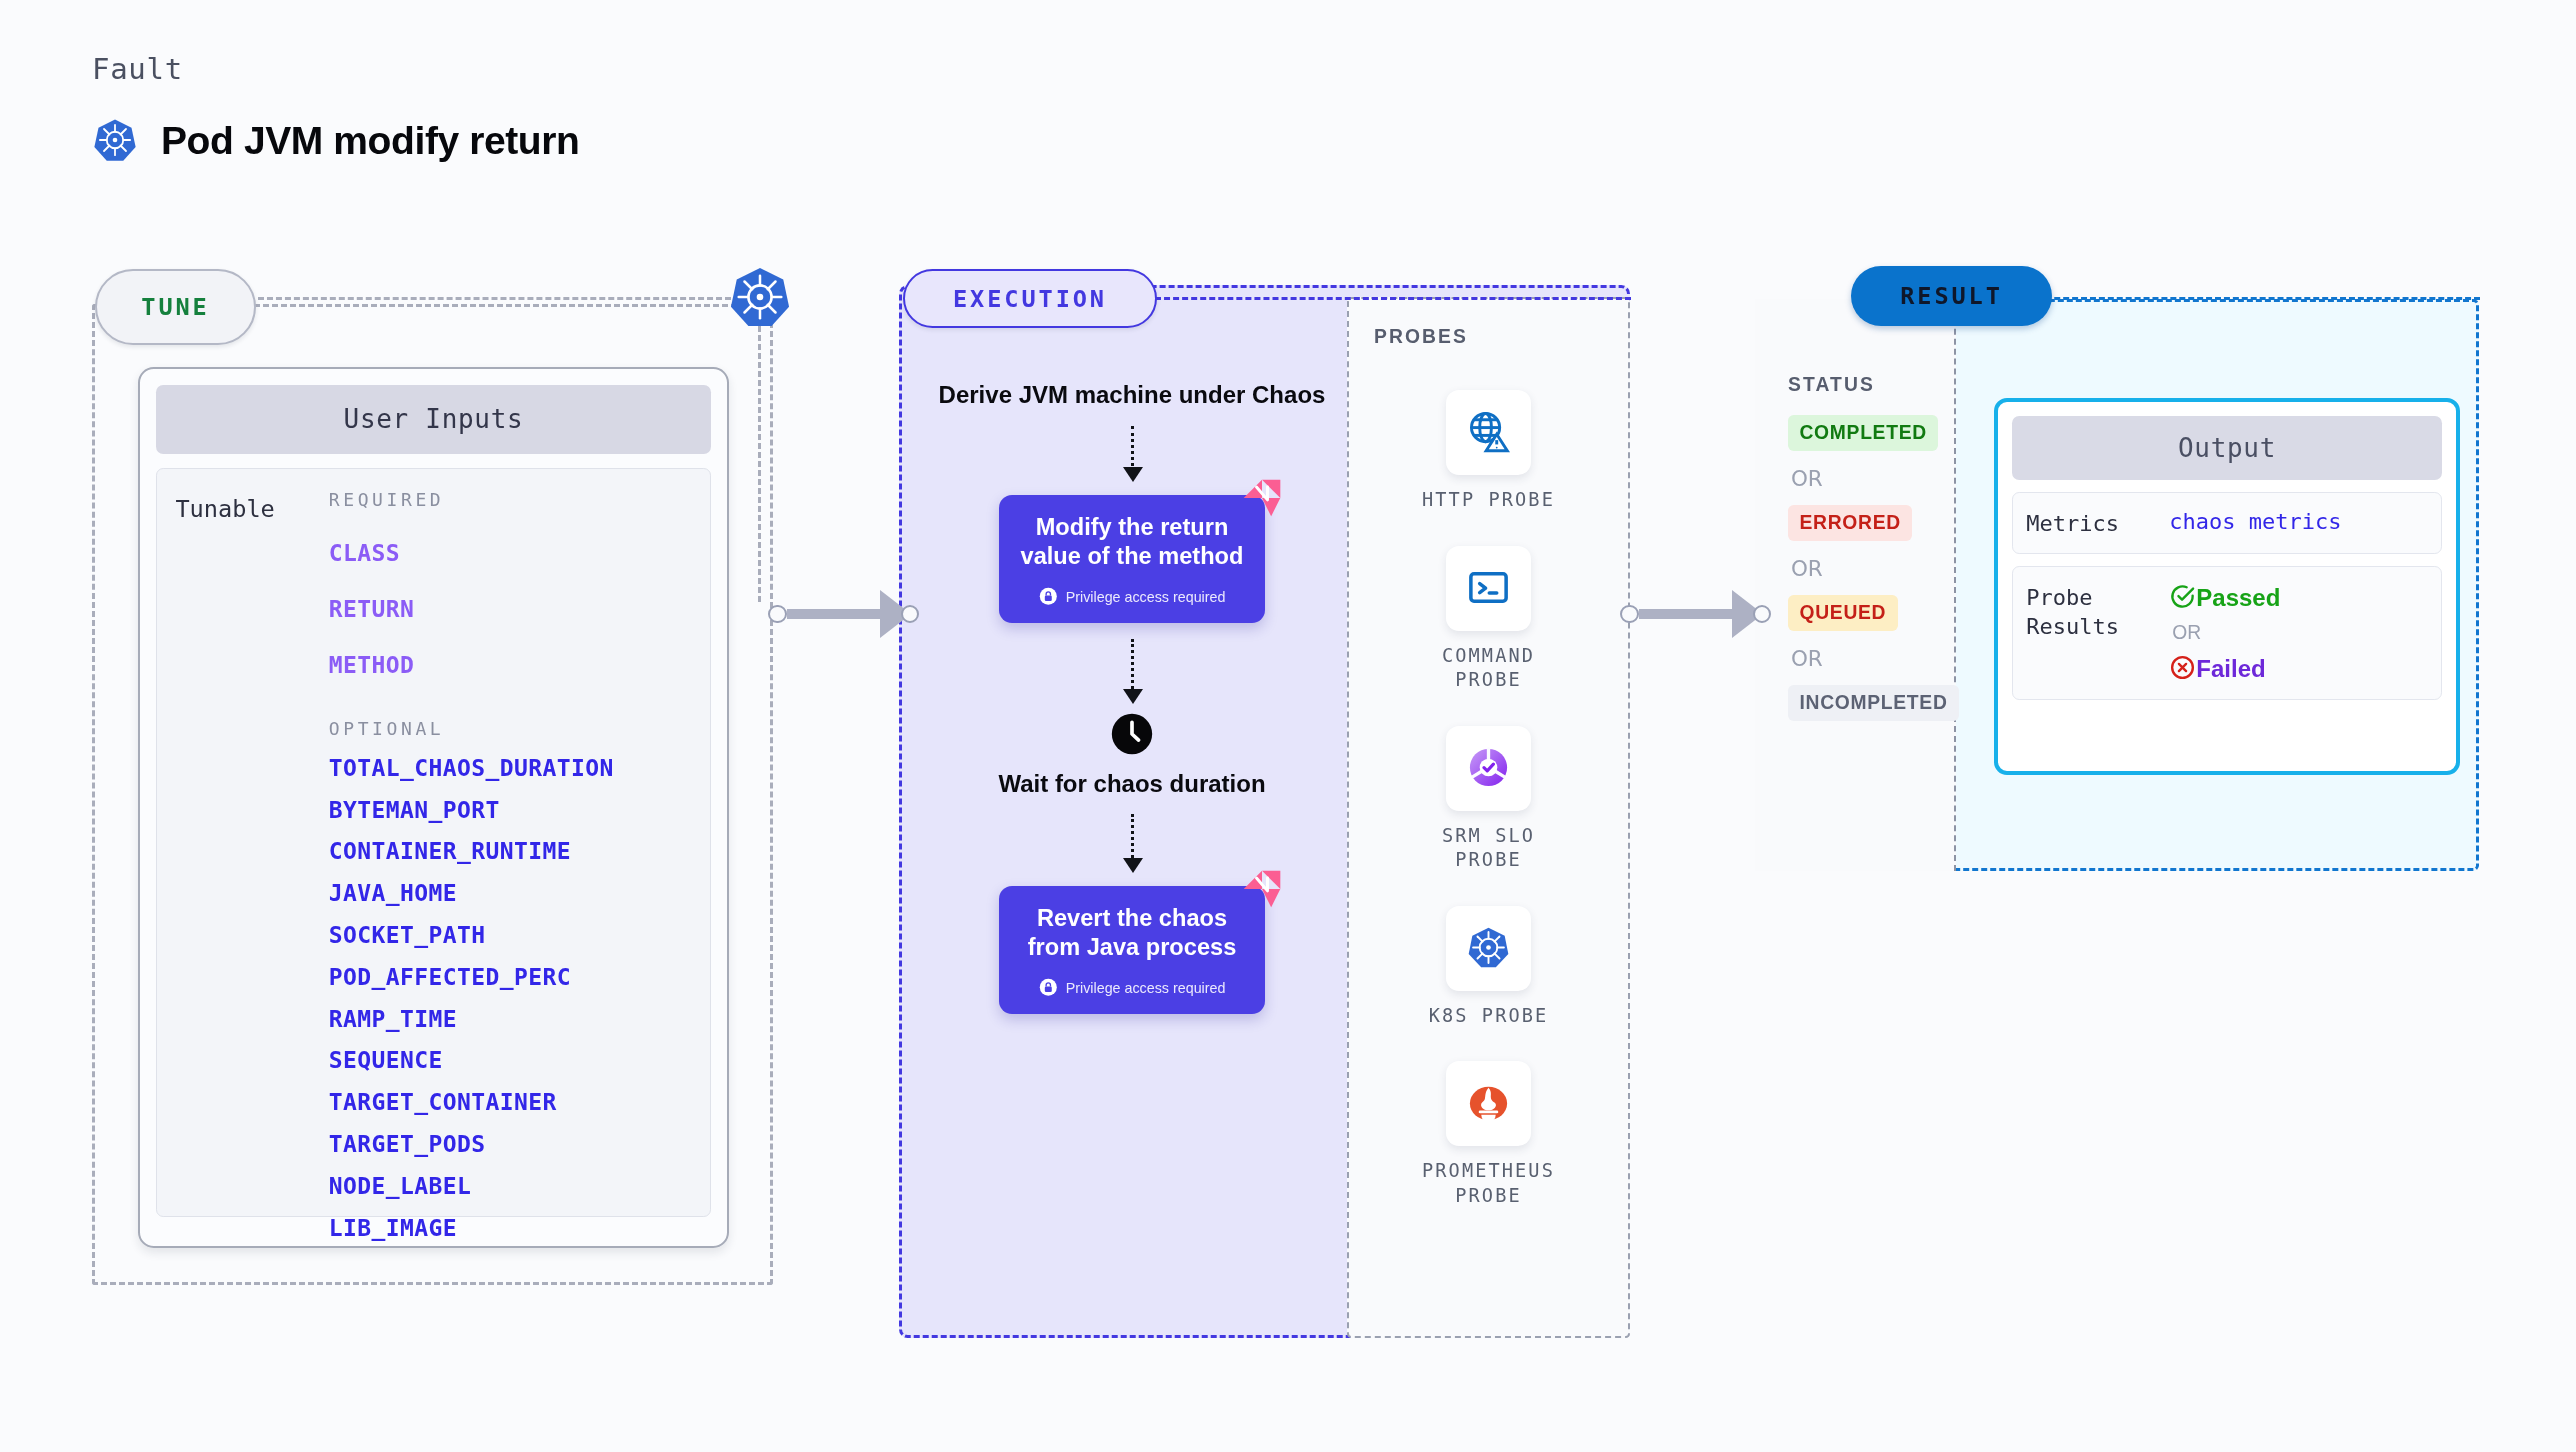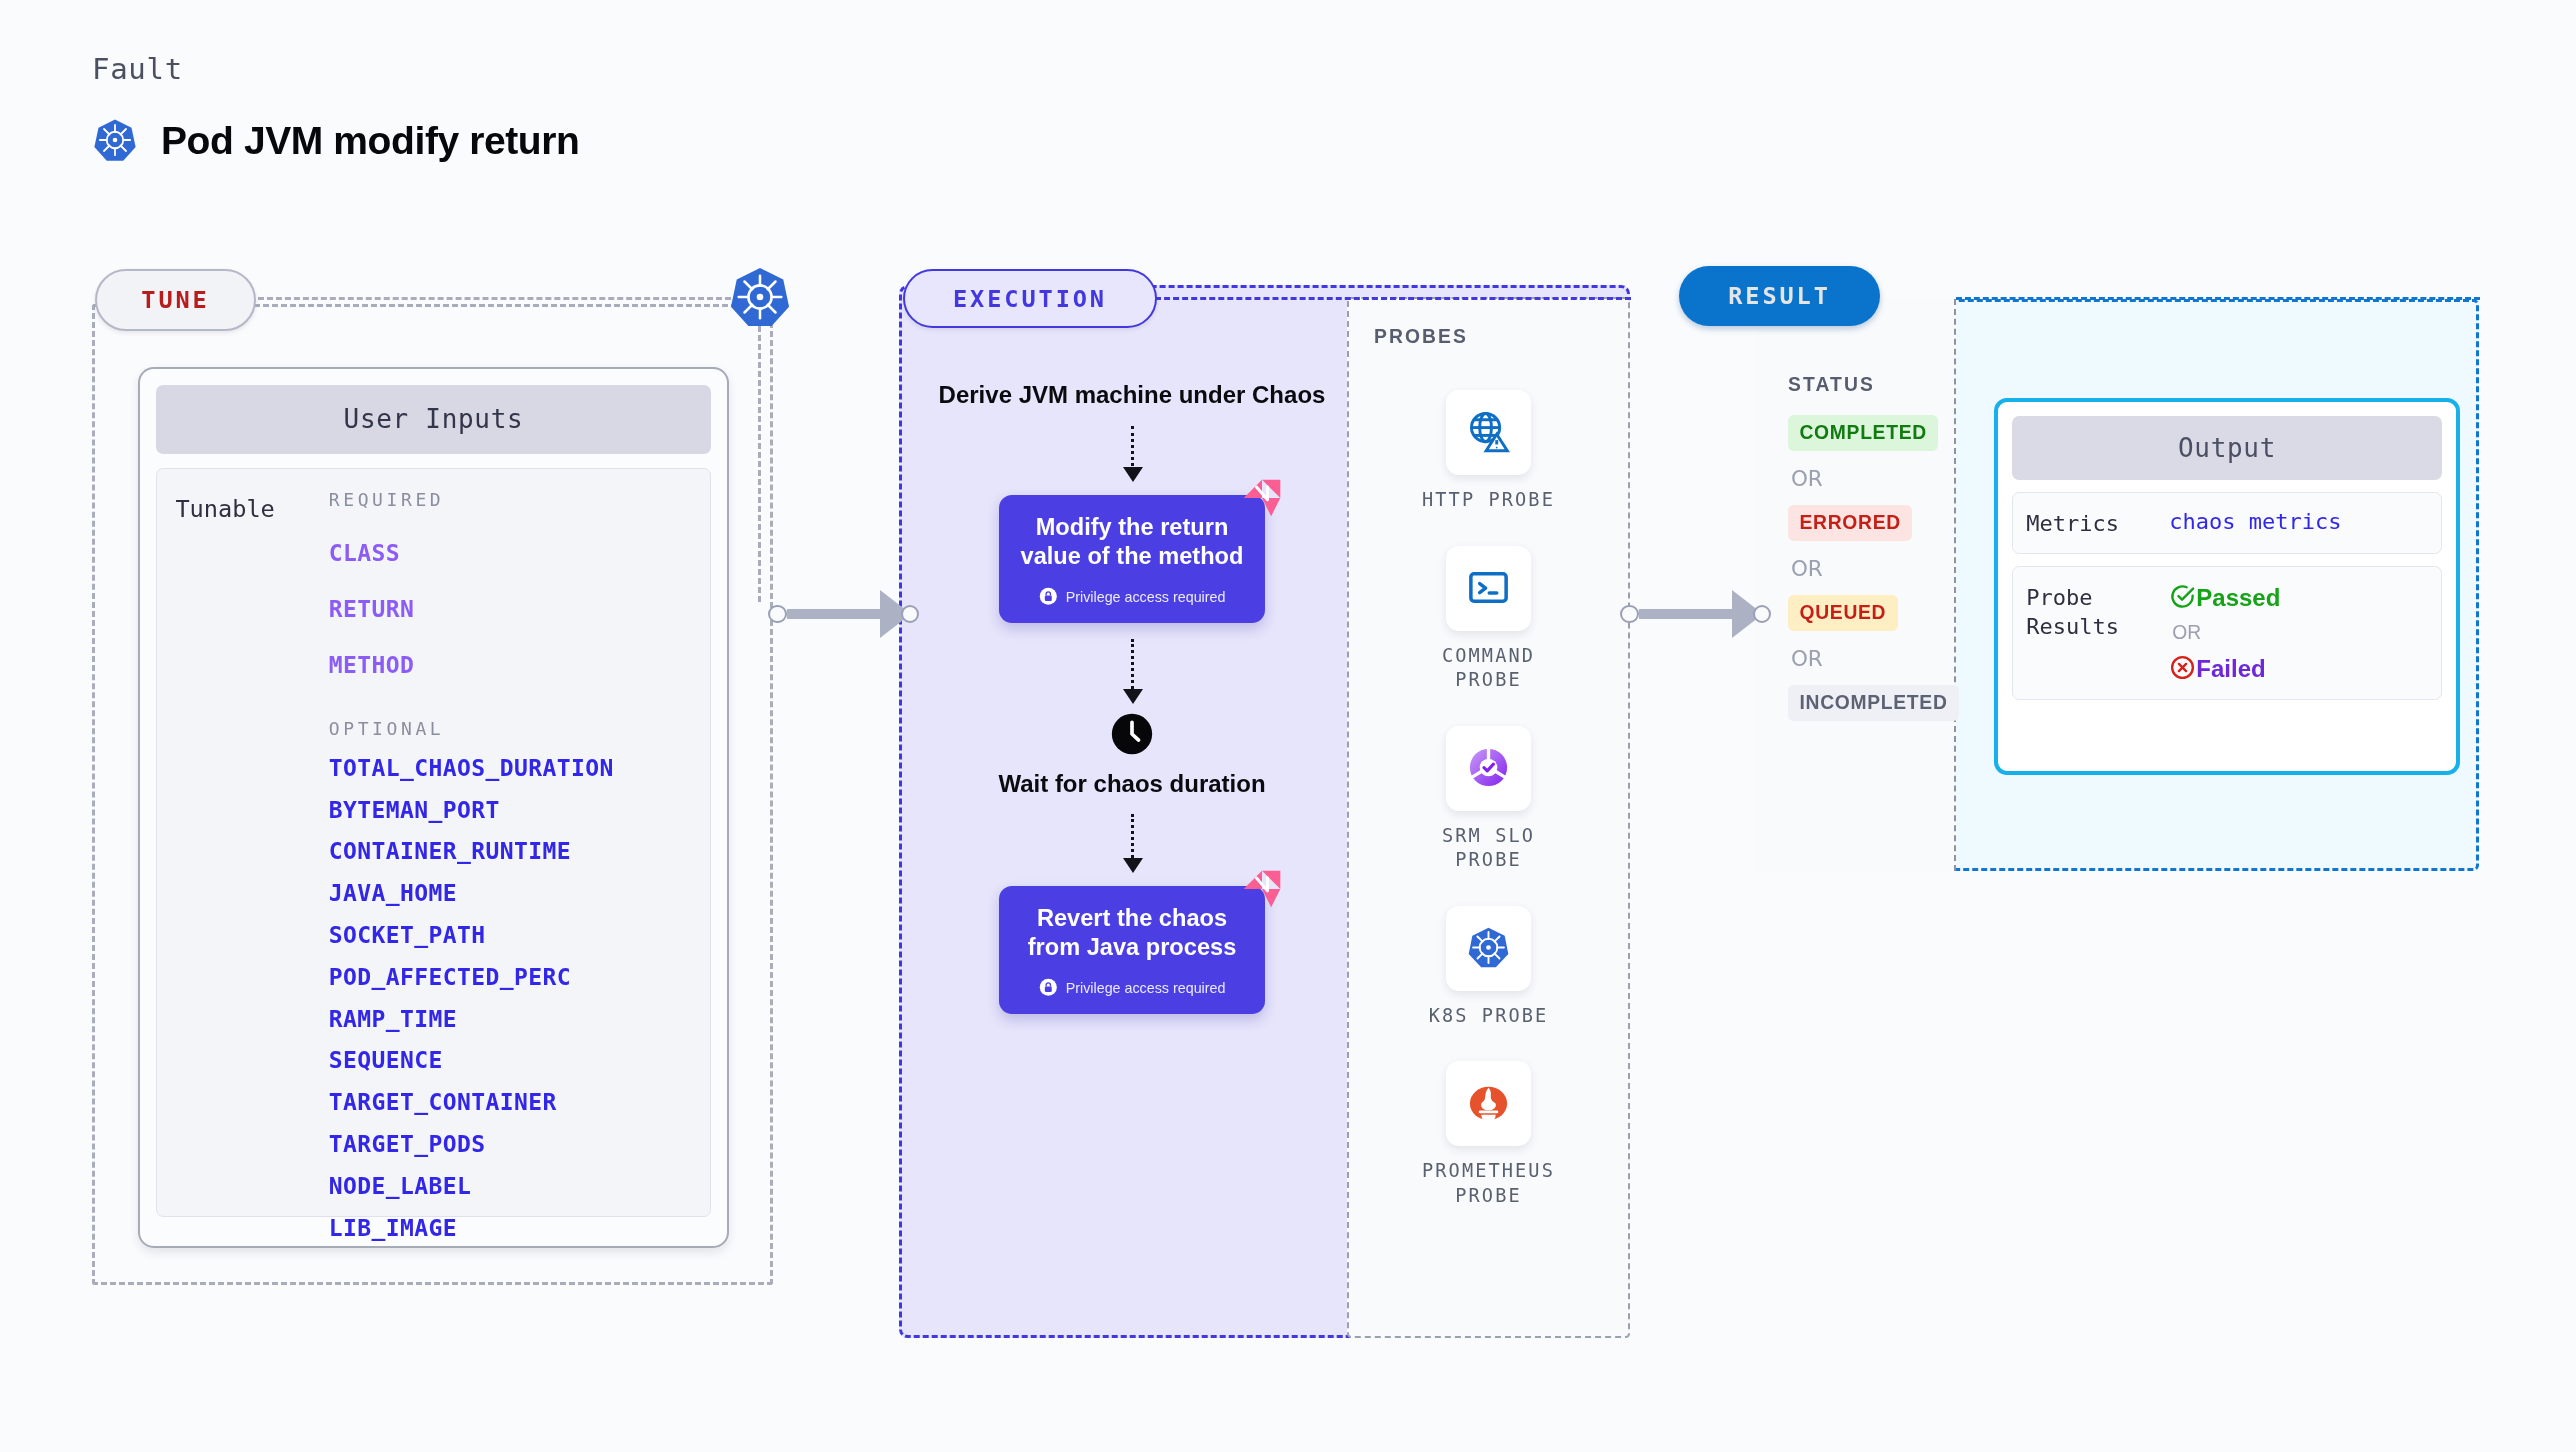--- a/index.html
+++ b/index.html
@@ -48,32 +48,32 @@
     border-right: 2.1px dashed #8d93a4; background: #f9fafc;
   }
 
   
   .pill {
     position: absolute; display: flex; align-items: center; justify-content: center;
     font-family: "DejaVu Sans Mono", monospace;
     font-weight: 700; letter-spacing: 2.9px; border-radius: 716px;
   }
   .pill-tune {
-    left: 95px; top: 269px; width: 161px; height: 62px;
-    background: #f2f3f7; border: 2.9px solid #b4b8c6; color: #b91c1c;
+    left: 95px; top: 269px; width: 161px; height: 76px;
+    background: #f2f3f7; border: 2.9px solid #b4b8c6; color: #15803d;
     font-size: 23.6px; box-shadow: 0 2.1px 4.3px rgba(30,35,60,.10);
   }
   .pill-exec {
     left: 903px; top: 269px; width: 254px; height: 59px;
     background: #e8e6fc; border: 2.9px solid #4338e0; color: #4338e0;
     font-size: 23.6px; box-shadow: 0 2.1px 4.3px rgba(30,35,60,.10);
   }
   .pill-result {
-    left: 1679px; top: 266px; width: 201px; height: 60px;
-    background: #0a73cc; border: none; color: #e5e5e5;
+    left: 1851px; top: 266px; width: 201px; height: 60px;
+    background: #0a73cc; border: none; color: #0f172a;
     font-size: 23.6px; box-shadow: 0 2.9px 6.4px rgba(10,70,140,.28);
   }
 
   
   .tune-dash-line {
     position: absolute; left: 258px; top: 297px; width: 473px; height: 0;
     border-top: 3.6px dashed #a9adbb;
   }
   .k8s-badge-top {
     position: absolute; left: 729px; top: 266px; width: 62px; height: 62px;

